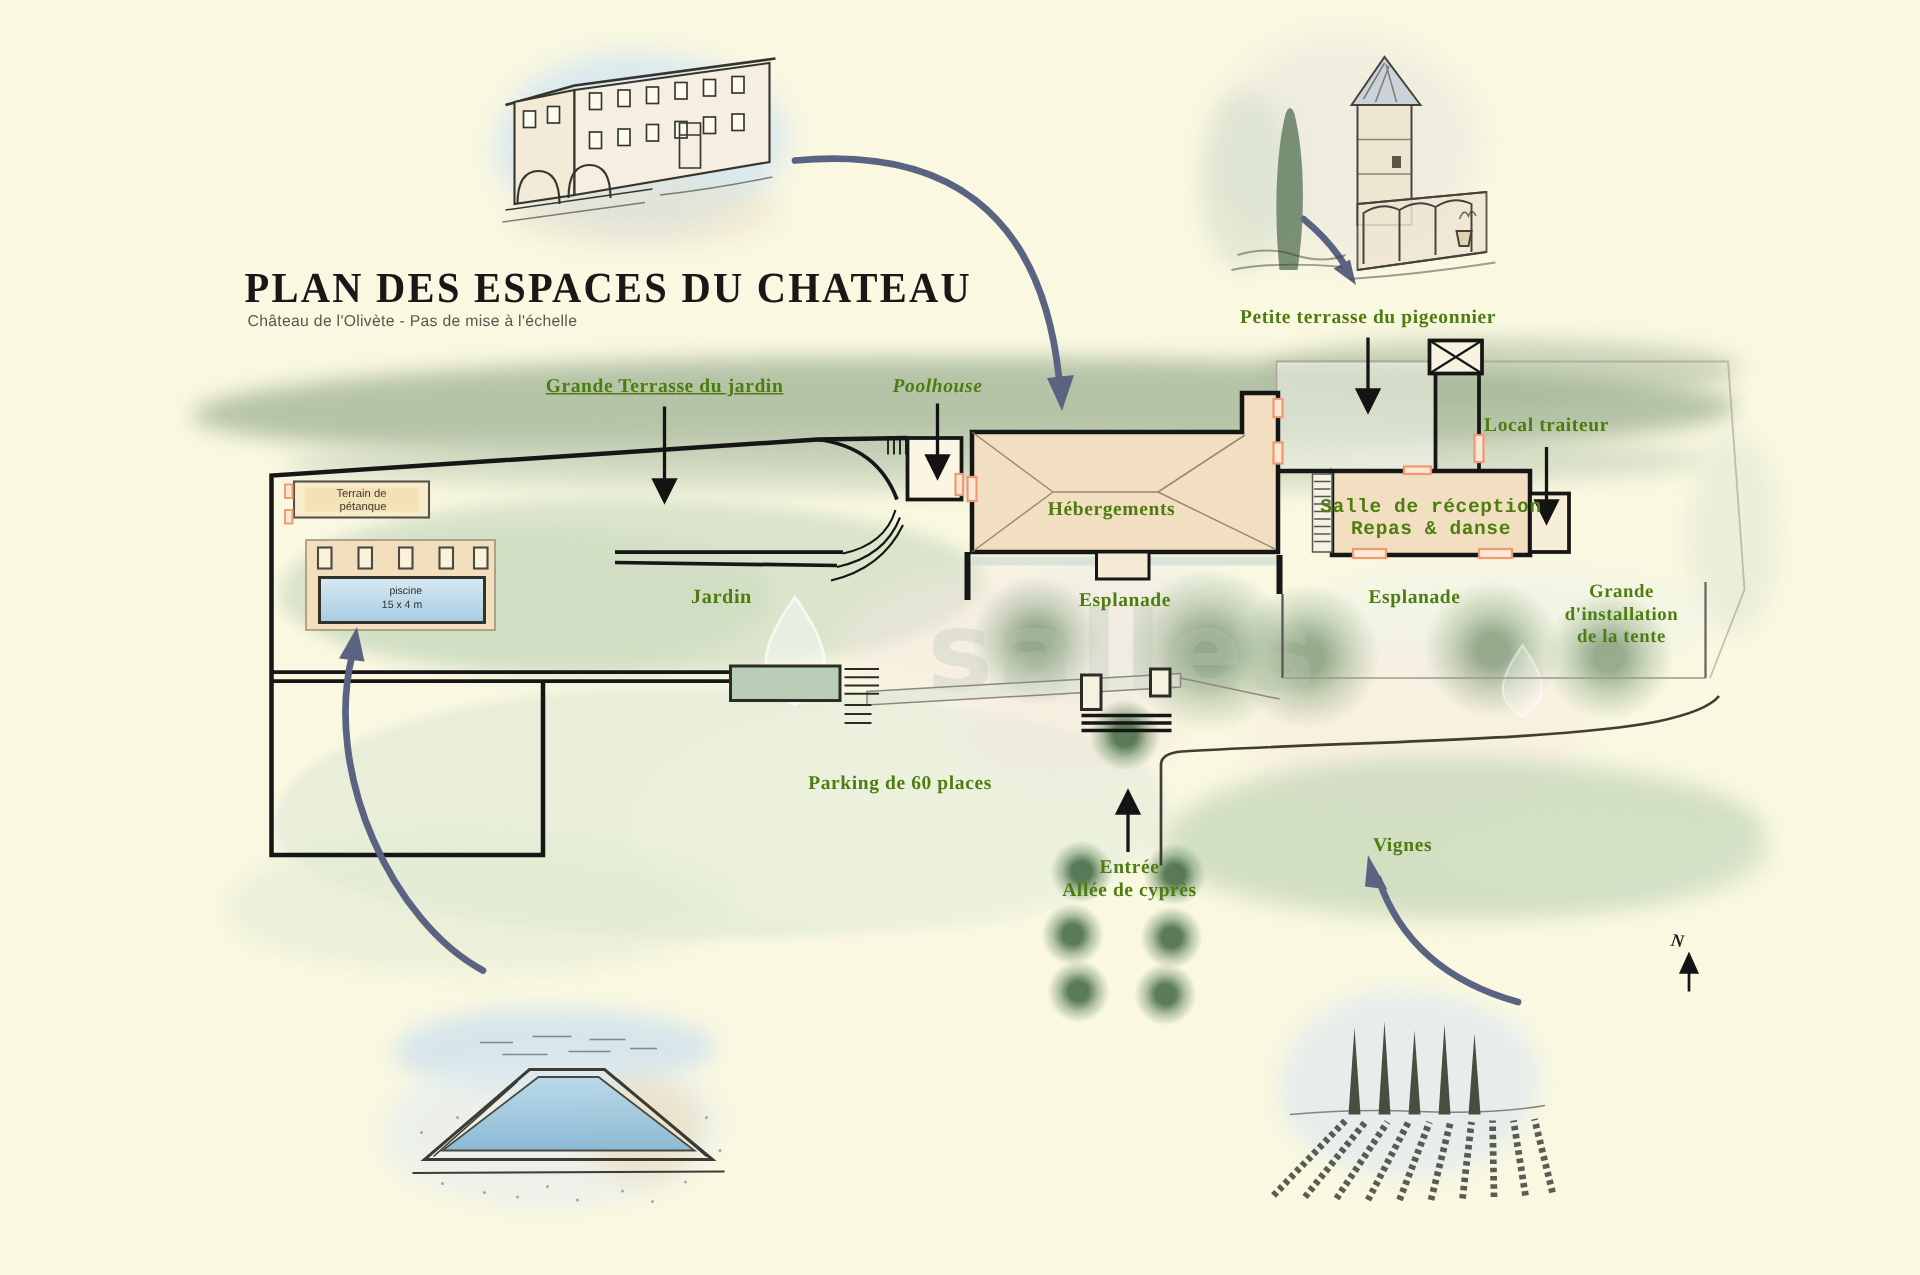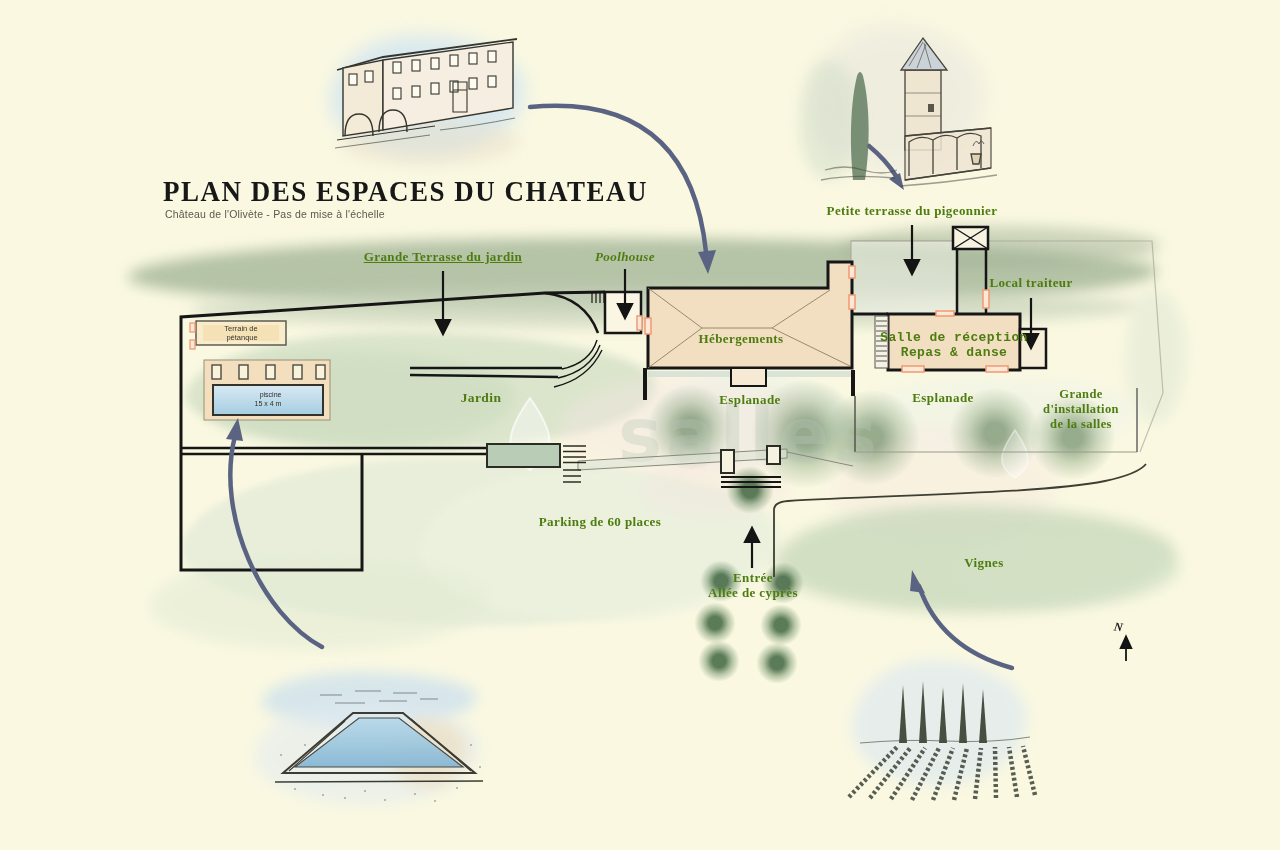--- a/index.html
+++ b/index.html
@@ -334,31 +334,31 @@
     <div class="l2">Repas &amp; danse</div>
   </div>
 
   <div class="lbl" style="left:481px;top:390px;font-size:13.5px;">Jardin</div>
   <div class="lbl" style="left:750px;top:392px;">Esplanade</div>
   <div class="lbl" style="left:943px;top:390px;">Esplanade</div>
 
   <div class="lbl" style="left:1081px;top:387px;font-size:12.5px;">
     <div>Grande</div>
     <div>d'installation</div>
-    <div>de la salles</div>
+    <div>de la tente</div>
   </div>
 
   <div class="lbl" style="left:600px;top:514px;">Parking de 60 places</div>
 
   <div class="lbl" style="left:753px;top:570px;">
     <div>Entrée</div>
     <div>Allée de cyprès</div>
   </div>
 
-  <div class="lbl" style="left:984px;top:555px;">Vignes</div>
+  <div class="lbl" style="left:935px;top:555px;">Vignes</div>
 
   <div class="lbl-tiny" style="left:241px;top:324px;">
     <div>Terrain de</div>
     <div>pétanque</div>
   </div>
 
   <div class="lbl-tiny" style="left:268px;top:391px;font-size:7px;color:#2e2e28;">
     <div>piscine</div>
     <div>15 x 4 m</div>
   </div>

